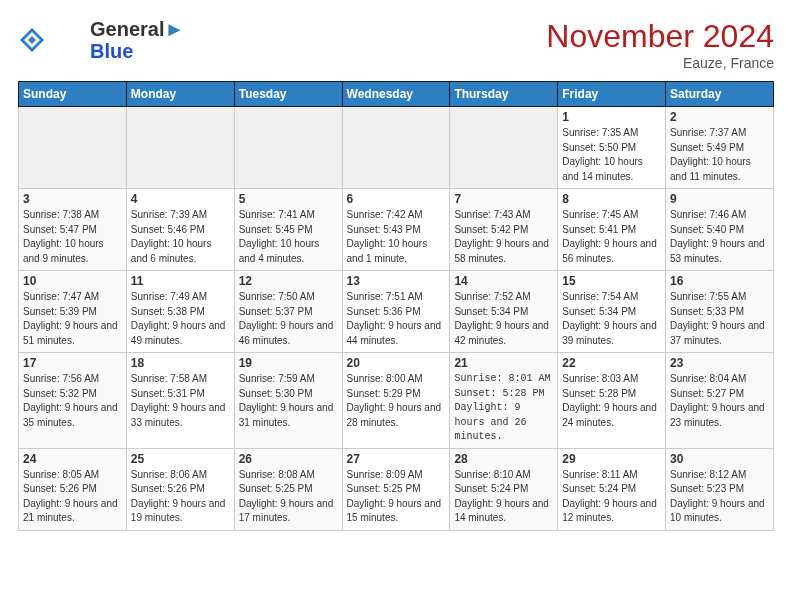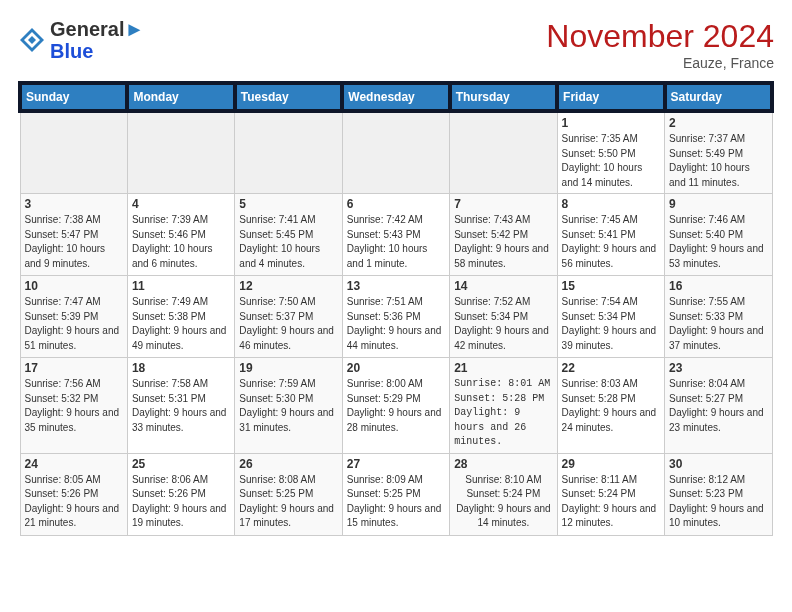--- a/index.html
+++ b/index.html
@@ -22,20 +22,21 @@
     }
     .logo {
       display: flex;
       align-items: center;
     }
     .logo-text {
       font-size: 20px;
       font-weight: bold;
       color: #333;
       line-height: 1.1;
+      margin-left: 40px;
     }
     .logo-text span {
       color: #2e7fc1;
     }
     .logo-icon {
       width: 28px;
       height: 28px;
       margin-right: 4px;
     }
     .title-block {
@@ -55,21 +56,21 @@
       border-collapse: collapse;
       table-layout: fixed;
     }
     th {
       background: #2e7fc1;
       color: #fff;
       font-size: 12px;
       font-weight: bold;
       padding: 5px 4px;
       text-align: left;
-      border: 4px solid #0f172a;
+      border: 1px solid #0f172a;
     }
     td {
       border: 1px solid #ccc;
       vertical-align: top;
       padding: 3px 4px;
       font-size: 9.5px;
       color: #333;
       height: 82px;
       background: #fff;
     }
@@ -300,21 +301,21 @@
 Daylight: 9 hours and 17 minutes.</div>
           </td>
           <td>
             <span class="day-num">27</span>
             <div class="day-info" style="white-space: pre-line;">Sunrise: 8:09 AM
 Sunset: 5:25 PM
 Daylight: 9 hours and 15 minutes.</div>
           </td>
           <td>
             <span class="day-num">28</span>
-            <div class="day-info" style="white-space: pre-line; text-align: center;">Sunrise: 8:10 AM
+            <div class="day-info" style="white-space: pre-line;">Sunrise: 8:10 AM
 Sunset: 5:24 PM
 Daylight: 9 hours and 14 minutes.</div>
           </td>
           <td>
             <span class="day-num">29</span>
             <div class="day-info" style="white-space: pre-line;">Sunrise: 8:11 AM
 Sunset: 5:24 PM
 Daylight: 9 hours and 12 minutes.</div>
           </td>
           <td>

